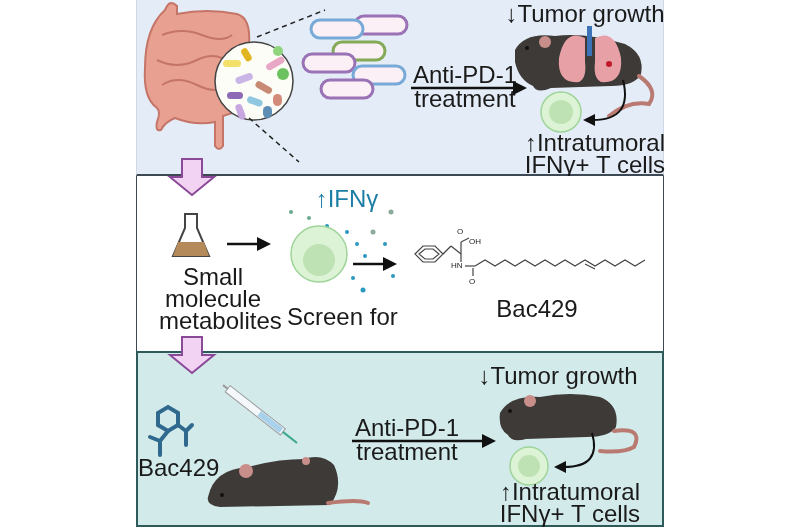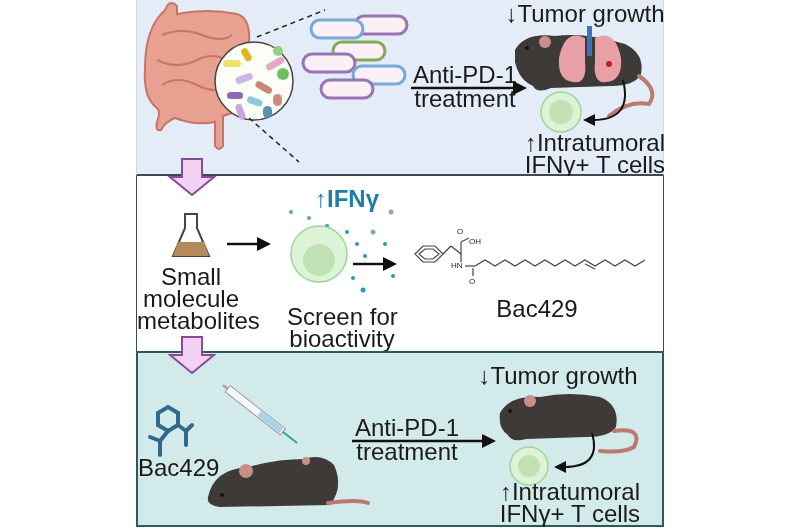--- a/index.html
+++ b/index.html
@@ -90,26 +90,26 @@
 
 <div class="panel" id="p2">
   <svg style="left:34px;top:36px" width="40" height="48">
     <path d="M14 2 h12 v14 l12 28 h-36 l12-28 z" fill="#fff" stroke="#444" stroke-width="2"></path>
     <path d="M7 30 h26 l5 14 h-36 z" fill="#b58a5a"></path>
   </svg>
   <svg style="left:90px;top:60px" width="46" height="16">
     <line x1="0" y1="8" x2="32" y2="8" stroke="#111" stroke-width="2.5"></line>
     <polygon points="30,1 44,8 30,15" fill="#111"></polygon>
   </svg>
-  <div class="txt" style="left:0;top:90px;width:108px;">
+  <div class="txt" style="left:22px;top:90px;width:108px;">
     <div>Small</div>
     <div>molecule</div>
     <div>metabolites</div>
   </div>
-  <div class="txt" style="left:170px;top:12px;width:80px;color:#1e7fa6;font-weight:bold;">↑IFNγ</div>
+  <div class="txt" style="left:170px;top:12px;width:80px;color:#1e7fa6;font-weight:normal;">↑IFNγ</div>
   <svg style="left:150px;top:20px" width="120" height="100">
     <circle cx="4" cy="16" r="2" fill="#6aa88e"></circle>
       <circle cx="22" cy="22" r="2" fill="#6aa88e"></circle>
     <circle cx="104" cy="16" r="2.5" fill="#8aaa9a"></circle>
       <circle cx="86" cy="36" r="2.5" fill="#8aaa9a"></circle>
     <circle cx="56" cy="52" r="2.5" fill="#6a9a78"></circle>
       <circle cx="40" cy="30" r="2" fill="#2a9ac0"></circle>
     <circle cx="60" cy="36" r="2" fill="#2a9ac0"></circle>
       <circle cx="70" cy="48" r="2" fill="#2a9ac0"></circle>
     <circle cx="78" cy="60" r="2" fill="#2a9ac0"></circle>
@@ -122,21 +122,20 @@
   <svg style="left:152px;top:48px" width="60" height="60">
     <circle cx="30" cy="30" r="28" fill="#ddf3d6" stroke="#9fd49a" stroke-width="1.5"></circle>
     <circle cx="30" cy="36" r="16" fill="#bfe2b4"></circle>
   </svg>
   <svg style="left:216px;top:80px" width="46" height="16">
     <line x1="0" y1="8" x2="32" y2="8" stroke="#111" stroke-width="2.5"></line>
     <polygon points="30,1 44,8 30,15" fill="#111"></polygon>
   </svg>
   <div class="txt" style="left:150px;top:130px;width:110px;">
     <div>Screen for</div>
-    <div>bioactivity</div>
   </div>
   <svg style="left:270px;top:48px" width="250" height="60">
     <g stroke="#444" stroke-width="1.2" fill="none">
       <polygon points="8,30 16,22 28,22 36,30 28,38 16,38"></polygon>
       <polygon points="12,30 18,25 26,25 32,30 26,35 18,35"></polygon>
       <line x1="36" y1="30" x2="44" y2="22"></line>
         <line x1="44" y1="22" x2="54" y2="30"></line>
       <line x1="54" y1="30" x2="54" y2="18"></line>
         <line x1="54" y1="18" x2="62" y2="14"></line>
       <line x1="54" y1="30" x2="54" y2="38"></line>

